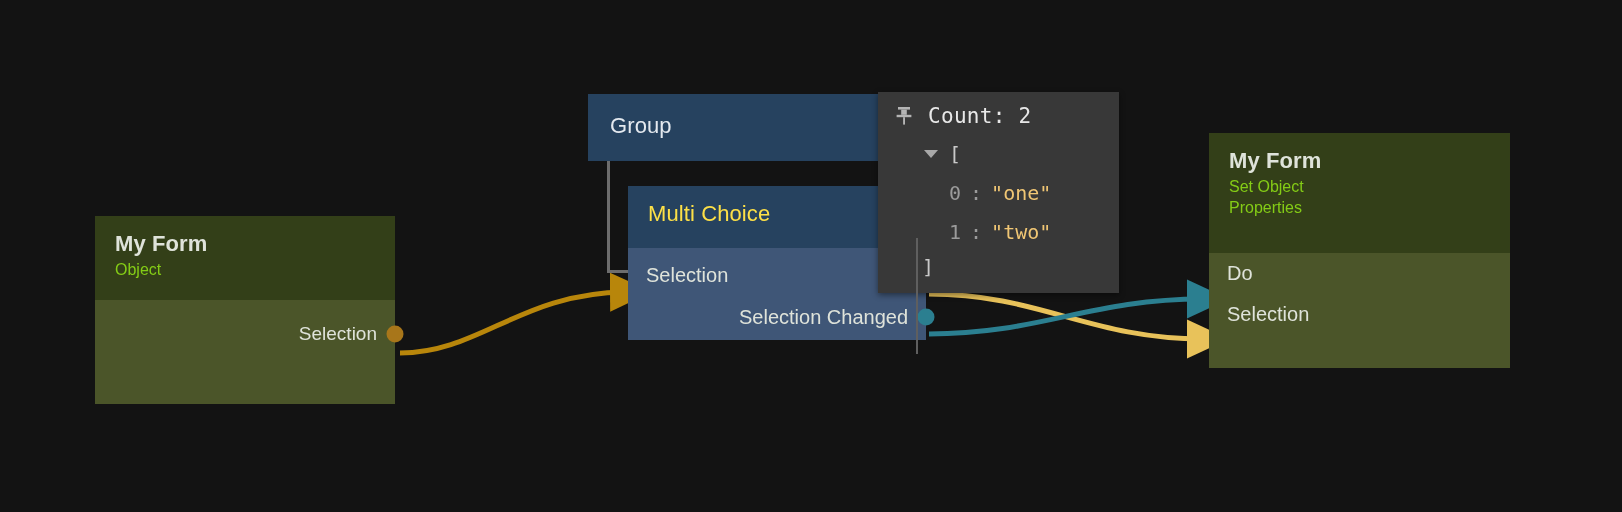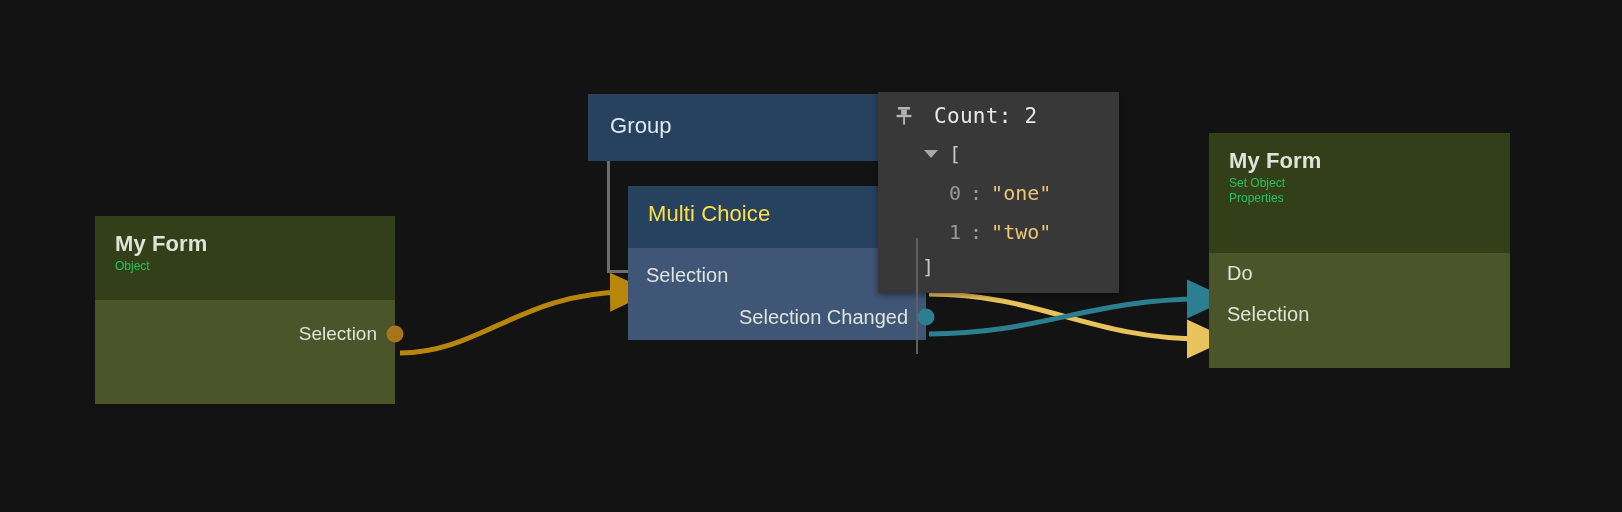--- a/index.html
+++ b/index.html
@@ -42,23 +42,23 @@
     padding: 14px 20px 16px 20px;
   }
   .node-title {
     font-size: 22px;
     font-weight: bold;
     color: #dfe3da;
     line-height: 1.3;
     letter-spacing: .1px;
   }
   .node-sub {
-    font-size: 12px;
+    font-size: 16px;
     font-weight: normal;
-    color: #22c55e;
+    color: #84cc16;
     line-height: 1.32;
   }
   .node-body {
     box-sizing: border-box;
     position: relative;
   }
   .port-row {
     position: relative;
     box-sizing: border-box;
     height: 40px;
@@ -151,21 +151,21 @@
     width: 241px;
     background: #383838;
     z-index: 40;
     padding: 9px 0 10px 0;
     font-family: "DejaVu Sans Mono", monospace;
     box-shadow: 0 2px 6px rgba(0,0,0,.45);
   }
   .tt-head {
     display: flex;
     align-items: center;
-    gap: 21px;
+    gap: 15px;
     padding: 3px 0 6px 17px;
   }
   .tt-head-label {
     font-size: 21px;
     color: #e8e8e8;
     letter-spacing: .3px;
   }
   .pin-icon { width: 18px; height: 20px; display:block; }
 
   .tt-row {

